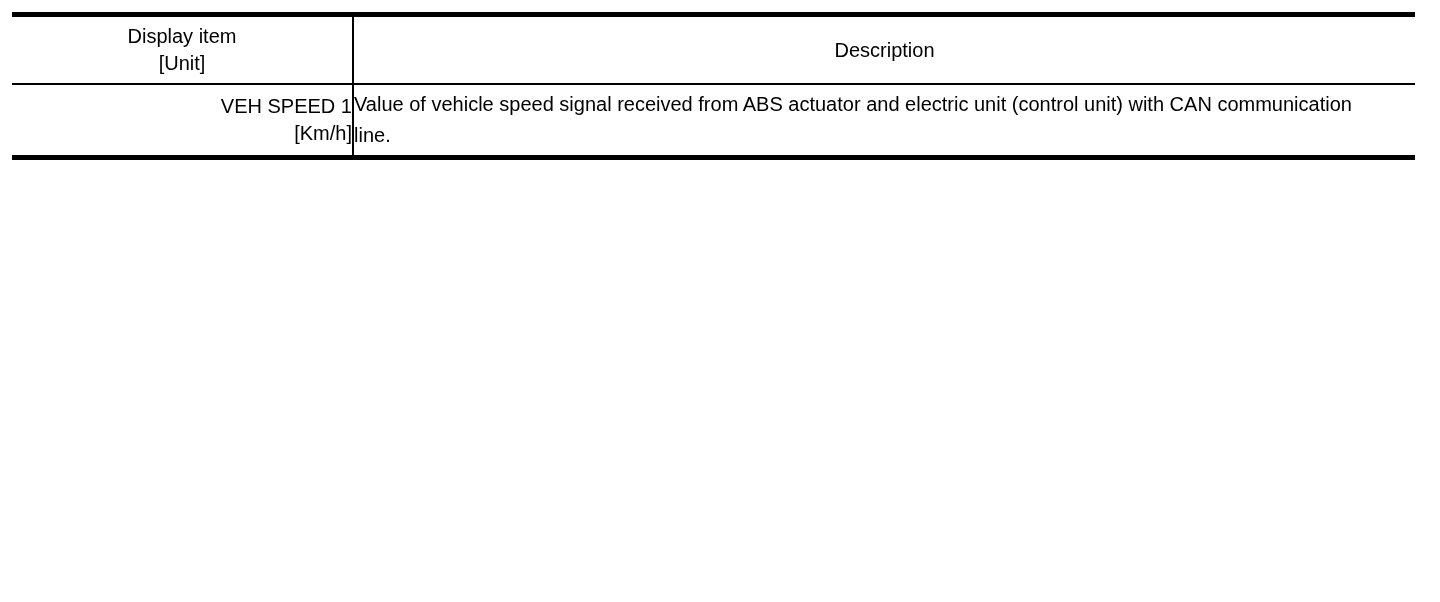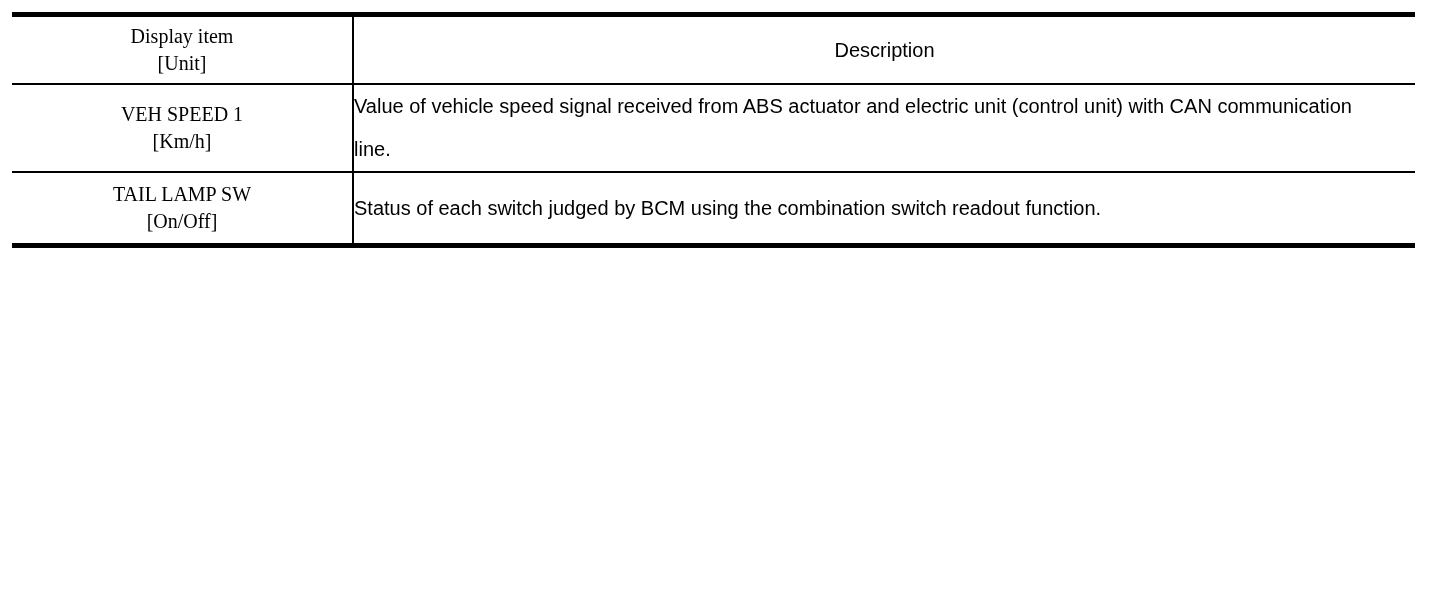--- a/index.html
+++ b/index.html
@@ -35,40 +35,39 @@
     font-size: 20px;
     font-weight: normal;
     padding: 0;
   }
   table.spec-table tr:last-child td {
     border-bottom: none;
   }
   .col-item {
     width: 340px;
     border-right: 2px solid #000000;
-    font-family: Liberation Serif, serif;
   }
   th.col-item, th.col-desc {
     height: 66px;
     text-align: center;
     line-height: 27px;
   }
   td.col-item {
     height: 70px;
     padding-left: 18px;
     padding-right: 8px;
     line-height: 27px;
-    text-align: center;
+    text-align: right;
     margin-top: 26px;
   }
   td.col-desc {
     height: 70px;
     padding-left: 14px;
     padding-right: 10px;
-    line-height: 43px;
+    line-height: 31px;
     text-align: left;
   }
   td.col-desc .desc-text {
     max-width: 1030px;
   }
 </style>
 </head>
 <body>
 
 <div class="page">
@@ -87,24 +86,15 @@
     <tbody>
       <tr>
         <td class="col-item">
           <div>VEH SPEED 1</div>
           <div>[Km/h]</div>
         </td>
         <td class="col-desc">
           <div class="desc-text">Value of vehicle speed signal received from ABS actuator and electric unit (control unit) with CAN communication line.</div>
         </td>
       </tr>
-      <tr>
-        <td class="col-item">
-          <div>TAIL LAMP SW</div>
-          <div>[On/Off]</div>
-        </td>
-        <td class="col-desc">
-          <div class="desc-text">Status of each switch judged by BCM using the combination switch readout function.</div>
-        </td>
-      </tr>
     </tbody>
   </table>
 </div>
 
 </body></html>

